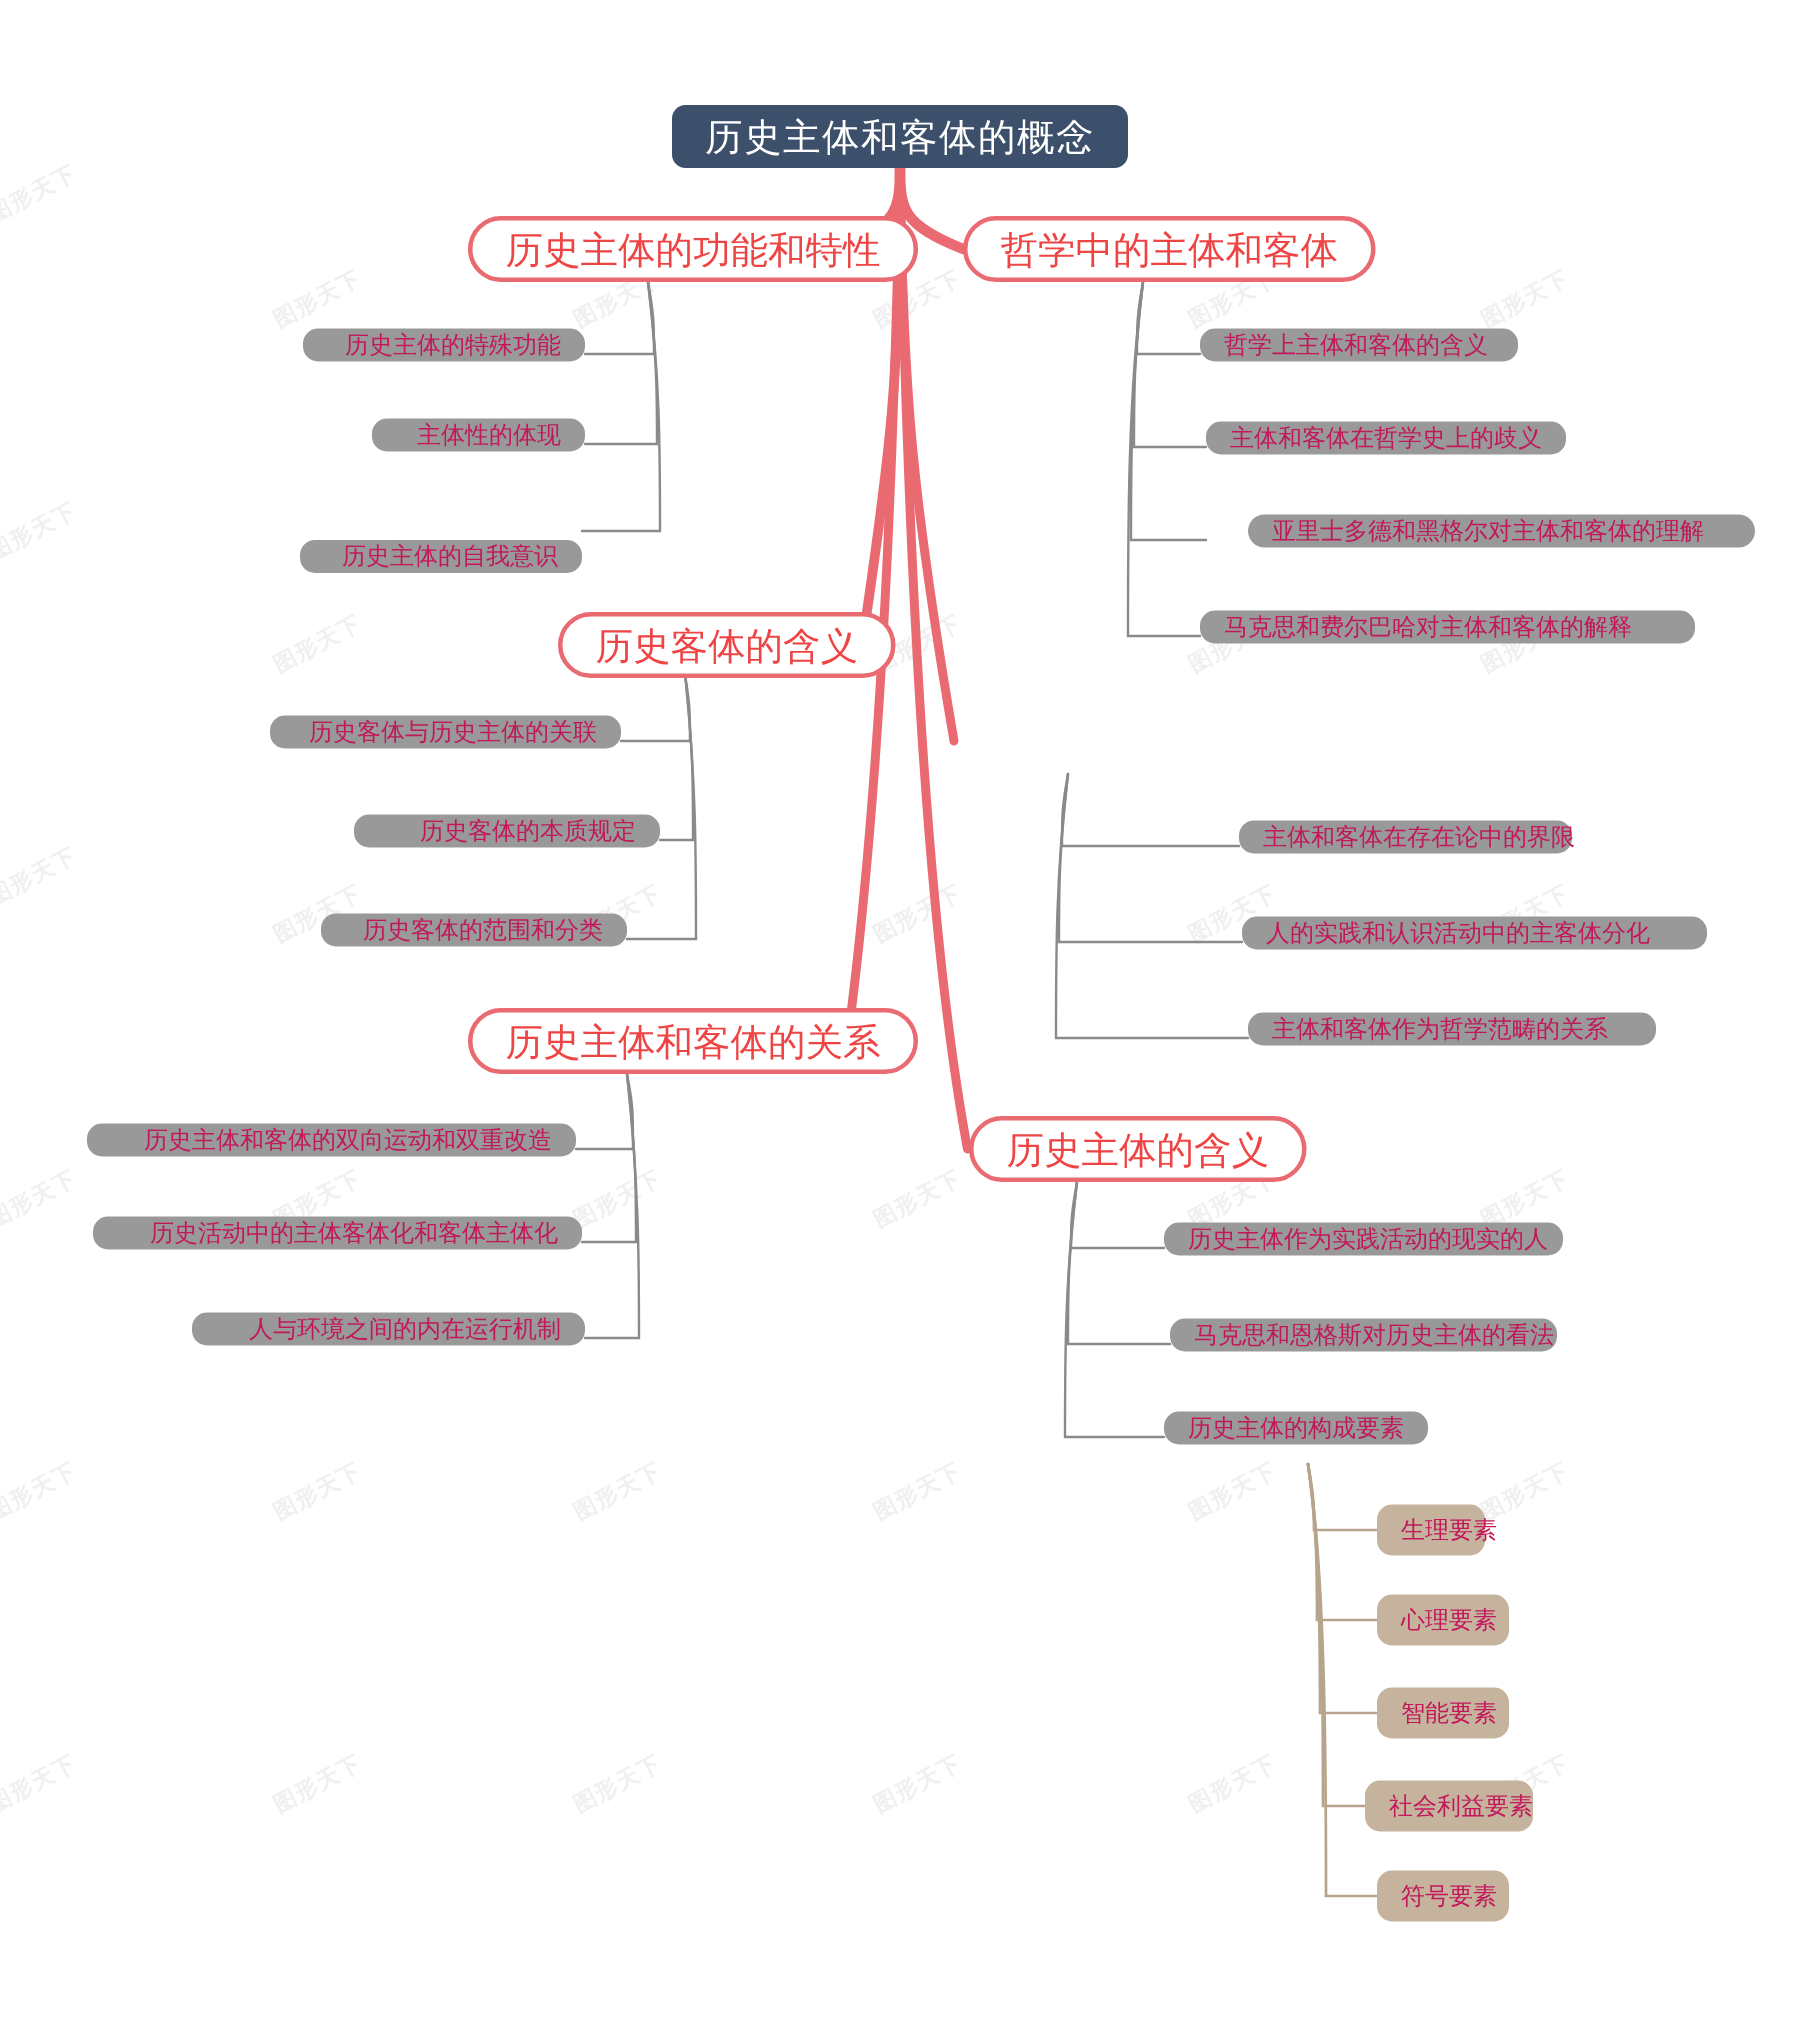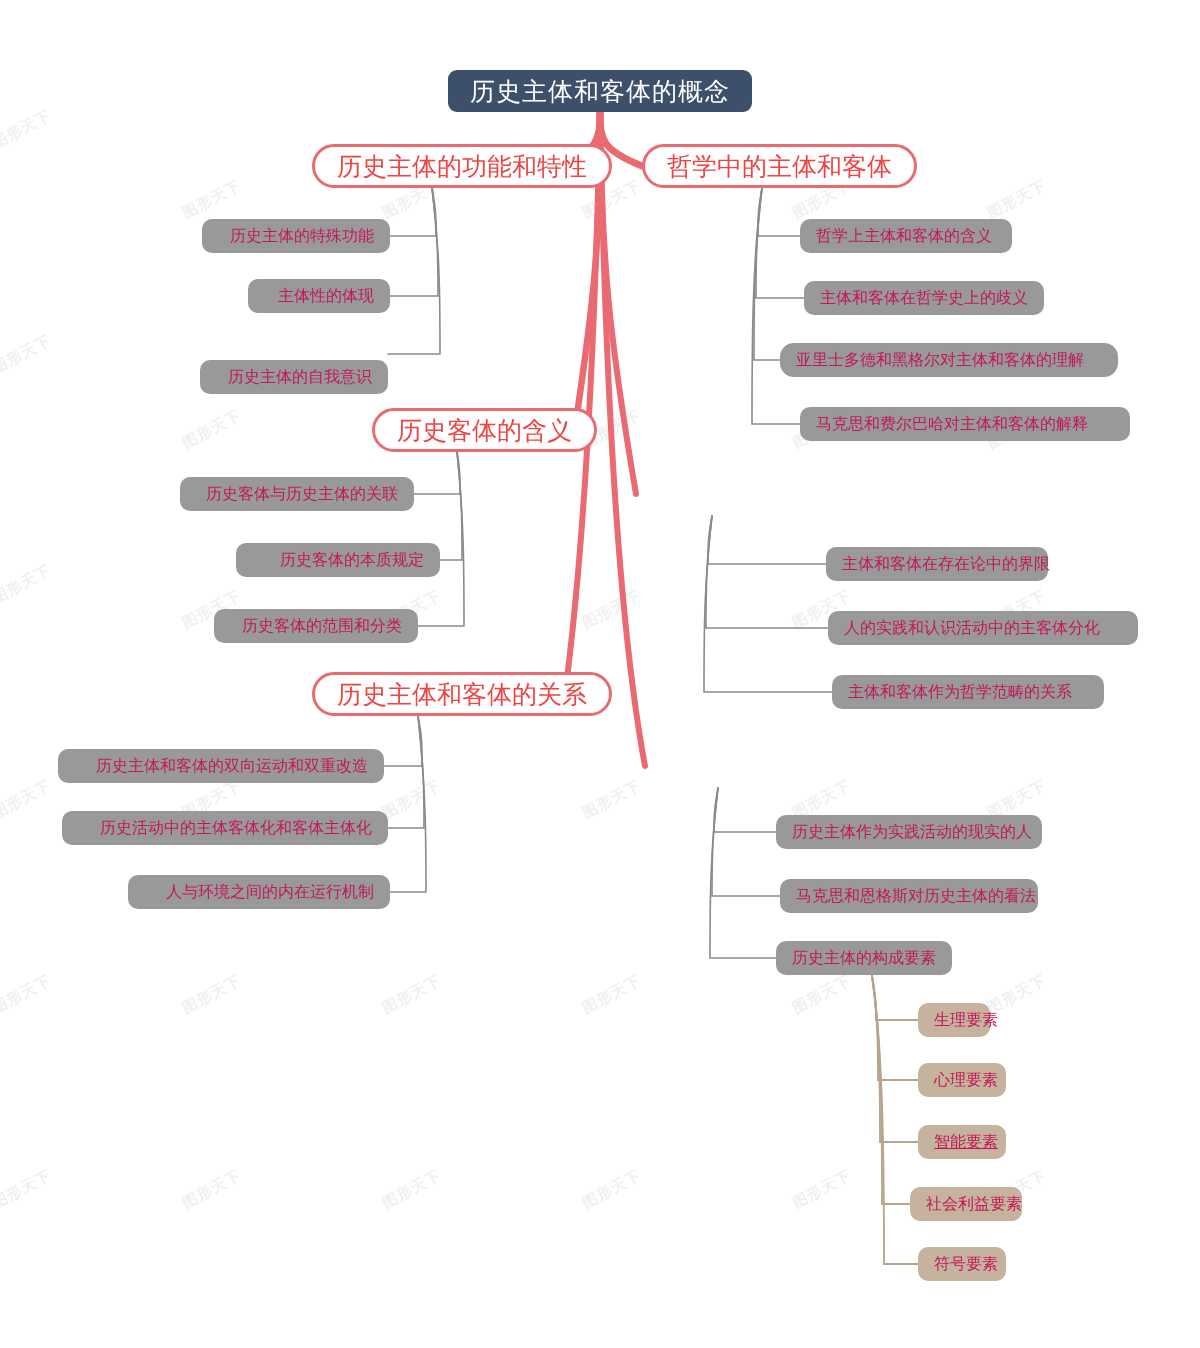--- a/index.html
+++ b/index.html
@@ -26,21 +26,21 @@
     background:#3d506b;color:#ffffff;border-radius:9px;
     font-size:25px;padding:0 22px;height:42px;justify-content:center;
     letter-spacing:1px;
   }
   .node-l1{
     background:#ffffff;border:3px solid #ea6a72;border-radius:24px;
     color:#ef4444;font-size:25px;height:44px;padding:12px 22px;justify-content:center;
   }
   .node-l2{
     background:#999999;color:#c2185b;border-radius:10px;
-    font-size:16px;height:34px;padding:0 16px;
+    font-size:16px;height:22px;padding:0 16px;align-items:flex-end;
   }
   .node-l3{
     background:#c6b39d;color:#c2185b;border-radius:10px;
     font-size:16px;height:34px;padding:0 16px;
   }
   .align-right{justify-content:flex-end;}
   .align-left{justify-content:flex-start;}
 </style>
 </head>
 <body>
@@ -153,21 +153,21 @@
 
   <div class="node node-l1" style="left:642px;top:144px;">
     <span>哲学中的主体和客体</span>
   </div>
   <div class="node node-l2 align-left" style="left:804px;top:281px;width:240px;">
     <span>主体和客体在哲学史上的歧义</span>
   </div>
   <div class="node node-l2 align-left" style="left:800px;top:219px;width:212px;">
     <span>哲学上主体和客体的含义</span>
   </div>
-  <div class="node node-l2 align-left" style="left:780px;top:343px;width:338px;border-radius:14px;">
+  <div class="node node-l2 align-left" style="left:832px;top:343px;width:338px;border-radius:14px;">
     <span>亚里士多德和黑格尔对主体和客体的理解</span>
   </div>
   <div class="node node-l2 align-left" style="left:800px;top:407px;width:330px;">
     <span>马克思和费尔巴哈对主体和客体的解释</span>
   </div>
 
   <div class="node node-l1" style="left:372px;top:408px;">
     <span>历史客体的含义</span>
   </div>
   <div class="node node-l2 align-right" style="left:180px;top:477px;width:234px;">
@@ -196,37 +196,40 @@
   <div class="node node-l2 align-right" style="left:58px;top:749px;width:326px;padding-left:12px;">
     <span>历史主体和客体的双向运动和双重改造</span>
   </div>
   <div class="node node-l2 align-right" style="left:62px;top:811px;width:326px;">
     <span>历史活动中的主体客体化和客体主体化</span>
   </div>
   <div class="node node-l2 align-right" style="left:128px;top:875px;width:262px;">
     <span>人与环境之间的内在运行机制</span>
   </div>
 
+  <div class="node node-l1" style="left:646px;top:744px;">
+    <span>历史主体的含义</span>
+  </div>
   <div class="node node-l2 align-left" style="left:776px;top:815px;width:266px;">
     <span>历史主体作为实践活动的现实的人</span>
   </div>
   <div class="node node-l2 align-left" style="left:780px;top:879px;width:258px;">
     <span>马克思和恩格斯对历史主体的看法</span>
   </div>
   <div class="node node-l2 align-left" style="left:776px;top:941px;width:176px;">
     <span>历史主体的构成要素</span>
   </div>
 
   <div class="node node-l3 align-left" style="left:918px;top:1003px;width:72px;text-align:right;">
     <span>生理要素</span>
   </div>
   <div class="node node-l3 align-left" style="left:918px;top:1063px;width:88px;">
     <span>心理要素</span>
   </div>
-  <div class="node node-l3 align-left" style="left:918px;top:1125px;width:88px;text-decoration:underline;">
+  <div class="node node-l3 align-left" style="left:918px;top:1125px;width:88px;">
     <span>智能要素</span>
   </div>
   <div class="node node-l3 align-left" style="left:910px;top:1187px;width:112px;">
     <span>社会利益要素</span>
   </div>
   <div class="node node-l3 align-left" style="left:918px;top:1247px;width:88px;">
     <span>符号要素</span>
   </div>
 
 </div>

